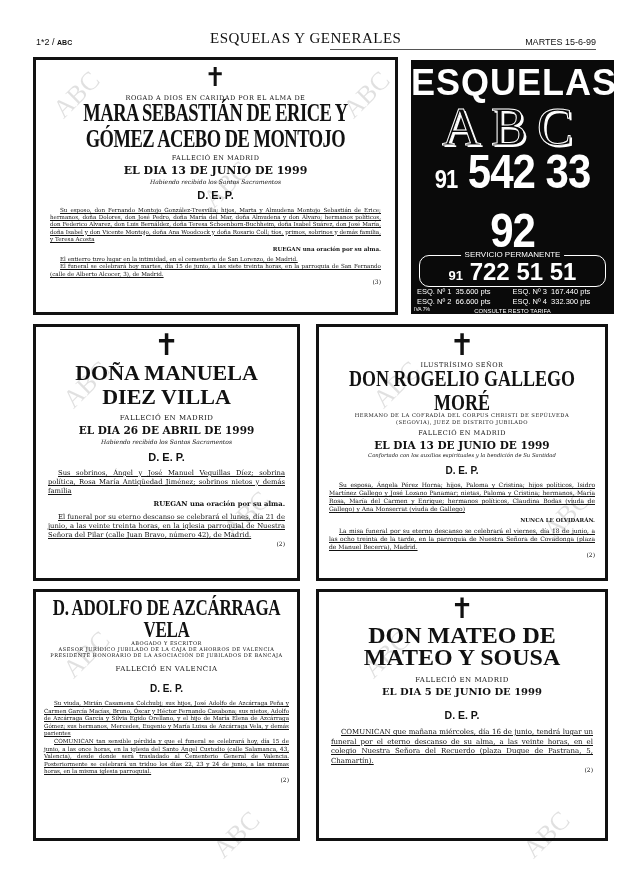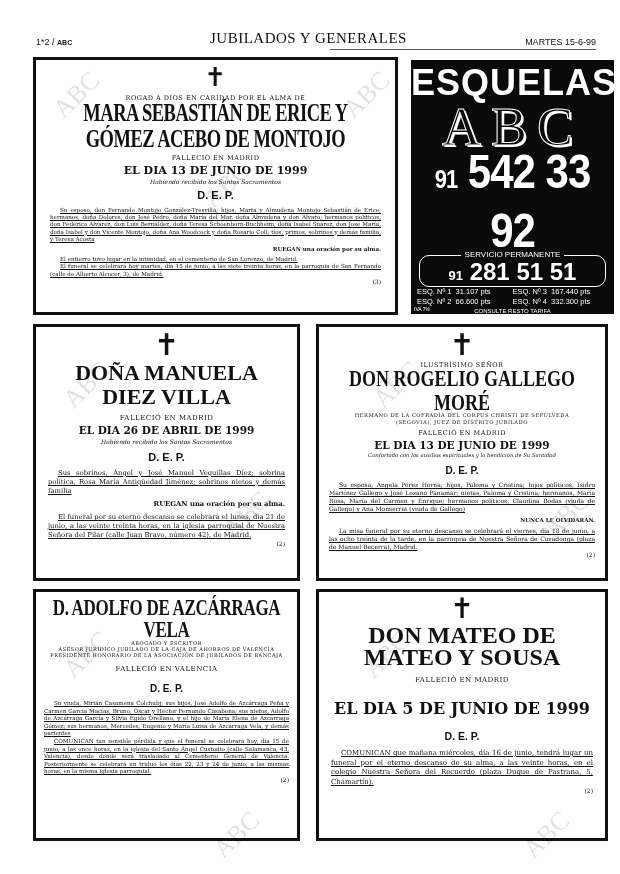--- a/index.html
+++ b/index.html
@@ -37,21 +37,21 @@
   .ad .consult { font-size: 6px; margin-top: 1px; }
   .ad .corner { position: absolute; left: 3px; bottom: 2px; font-size: 5px; }
 
   .wm { position: absolute; font-family: "Liberation Serif", serif; font-size: 26px; color: rgba(0,0,0,0.12); transform: rotate(-45deg); pointer-events: none; }
 </style>
 </head>
 <body>
 
 <div class="header">
   <div class="hdr-left"><span>1*2 /</span> <b>ABC</b></div>
-  <div class="hdr-title">JUBILADOS Y GENERALES</div>
+  <div class="hdr-title">ESQUELAS Y GENERALES</div>
   <div class="hdr-rule"></div>
   <div class="hdr-right">MARTES 15-6-99</div>
 </div>
 
 <div class="box" style="left:33px;top:57px;width:365px;height:258px;padding:4px 14px;">
   <div class="cross">✝</div>
   <div class="small-caps" style="margin-top:4px">ROGAD A DIOS EN CARIDAD POR EL ALMA DE</div>
   <div class="name" style="font-size:18.5px;margin-top:5px;transform:scaleY(1.4);letter-spacing:-0.5px">MARA SEBASTIÁN DE ERICE Y GÓMEZ ACEBO DE MONTOJO</div>
   <div class="small-caps" style="margin-top:10px">FALLECIÓ EN MADRID</div>
   <div class="date" style="font-size:11px;margin-top:2px">EL DIA 13 DE JUNIO DE 1999</div>
@@ -65,24 +65,24 @@
   </div>
   <div class="ref">(3)</div>
 </div>
 
 <div class="ad">
   <div class="esq">ESQUELAS</div>
   <div class="abc">ABC</div>
   <div class="tel1"><small>91</small> <span>542 33 92</span></div>
   <div class="serv-box">
     <div class="serv-label">SERVICIO PERMANENTE</div>
-    <div class="tel2"><small>91</small> <span>281 51 51</span></div>
+    <div class="tel2"><small>91</small> <span>722 51 51</span></div>
   </div>
   <div class="rates">
-    <div><span>ESQ. Nº 1</span>&nbsp; <span>31.107 pts</span></div>
+    <div><span>ESQ. Nº 1</span>&nbsp; <span>35.600 pts</span></div>
     <div><span>ESQ. Nº 3</span>&nbsp; <span>167.440 pts</span></div>
     <div><span>ESQ. Nº 2</span>&nbsp; <span>66.600 pts</span></div>
     <div><span>ESQ. Nº 4</span>&nbsp; <span>332.300 pts</span></div>
   </div>
   <div class="consult">CONSULTE RESTO TARIFA</div>
   <div class="corner">IVA 7%</div>
 </div>
 
 <div class="box" style="left:33px;top:324px;width:267px;height:257px;padding:2px 12px;">
   <div class="cross" style="font-size:30px;line-height:32px">✝</div>
@@ -127,21 +127,21 @@
     <p>Su viuda, Mirián Casamena Colchubj; sus hijos, José Adolfo de Azcárraga Peña y Carmen García Macías, Bruno, Óscar y Héctor Fernando Casabona; sus nietos, Adolfo de Azcárraga García y Silvia Egido Orellano, y el hijo de María Elena de Azcárraga Gómez; sus hermanos, Mercedes, Eugenio y María Luisa de Azcárraga Vela, y demás parientes</p>
     <p>COMUNICAN tan sensible pérdida y que el funeral se celebrará hoy, día 15 de junio, a las once horas, en la iglesia del Santo Ángel Custodio (calle Salamanca, 43, Valencia), desde donde será trasladado al Cementerio General de Valencia. Posteriormente se celebrará un triduo los días 22, 23 y 24 de junio, a las mismas horas, en la misma iglesia parroquial.</p>
   </div>
   <div class="ref">(2)</div>
 </div>
 
 <div class="box" style="left:316px;top:589px;width:292px;height:252px;padding:2px 12px;">
   <div class="cross" style="font-size:28px;line-height:30px">✝</div>
   <div class="name" style="font-size:24px;line-height:22px;width:250px;margin:0 auto">DON MATEO DE MATEO Y SOUSA</div>
   <div class="small-caps" style="margin-top:8px;font-size:7px">FALLECIÓ EN MADRID</div>
-  <div class="date" style="font-size:16px;margin-top:15px">EL DIA 5 DE JUNIO DE 1999</div>
+  <div class="date" style="font-size:10px;margin-top:2px">EL DIA 5 DE JUNIO DE 1999</div>
   <div class="dep" style="font-size:10.5px;margin-top:12px">D. E. P.</div>
   <div class="body-txt" style="font-size:7px;line-height:9.6px;margin-top:7px">
     <p>COMUNICAN que mañana miércoles, día 16 de junio, tendrá lugar un funeral por el eterno descanso de su alma, a las veinte horas, en el colegio Nuestra Señora del Recuerdo (plaza Duque de Pastrana, 5, Chamartín).</p>
   </div>
   <div class="ref">(2)</div>
 </div>
 
 <div class="wm" style="left:50px;top:80px">ABC</div>
 <div class="wm" style="left:340px;top:80px">ABC</div>
 <div class="wm" style="left:200px;top:170px">ABC</div>

